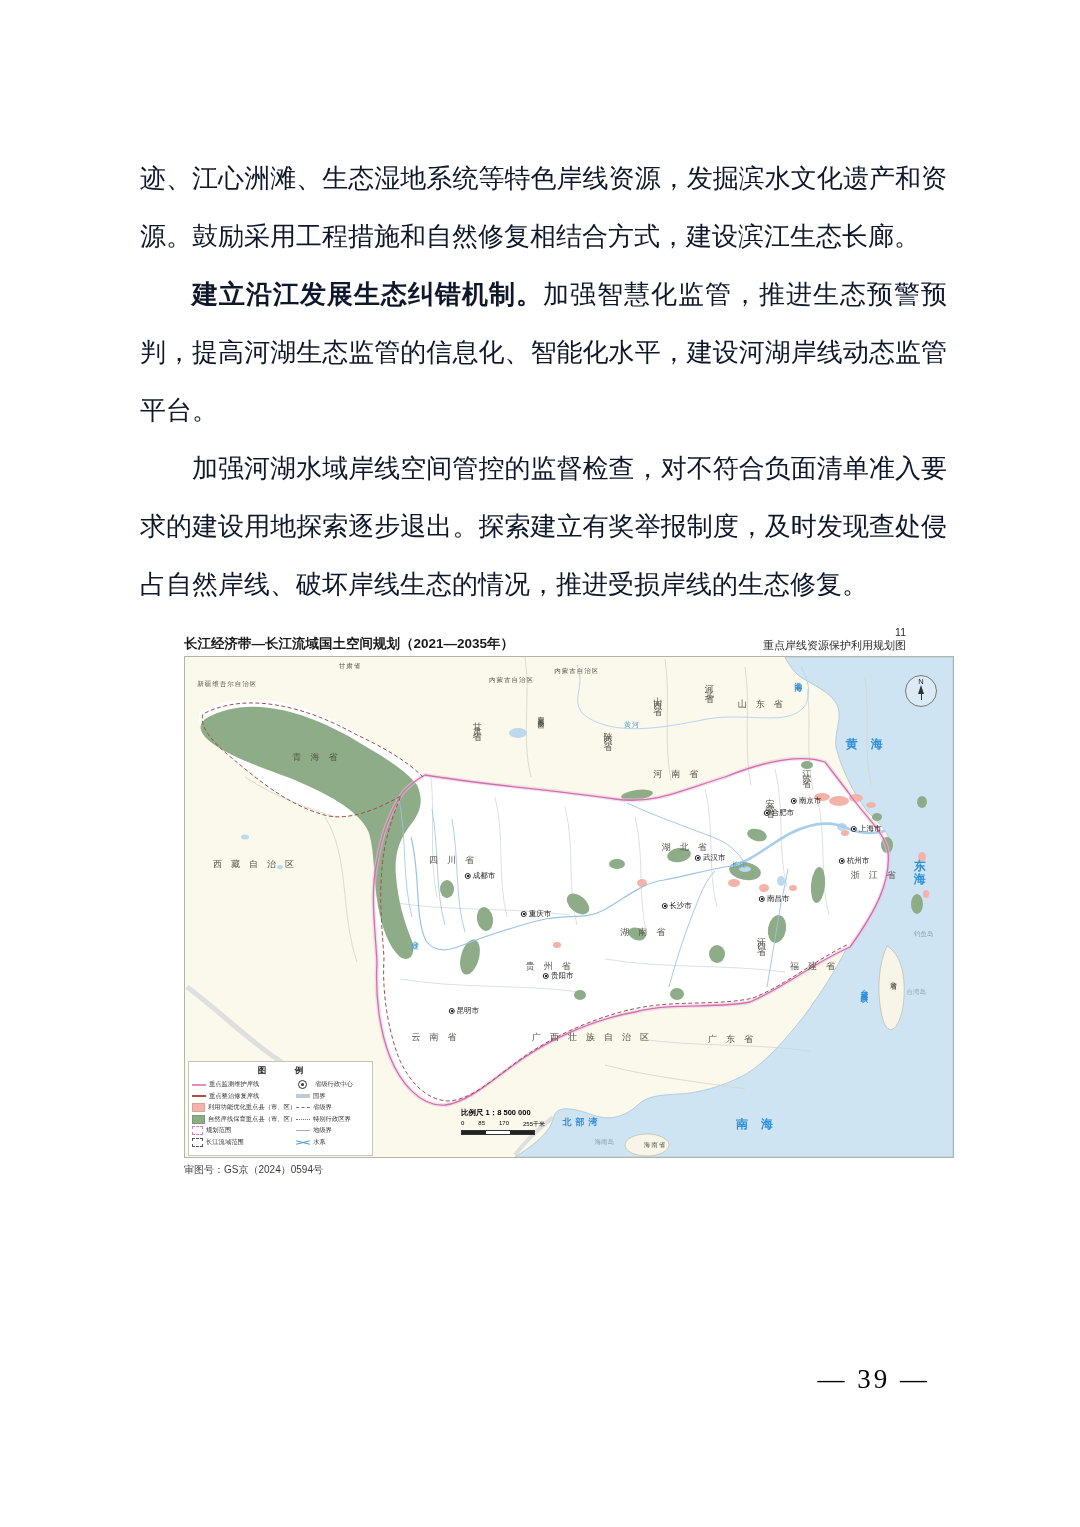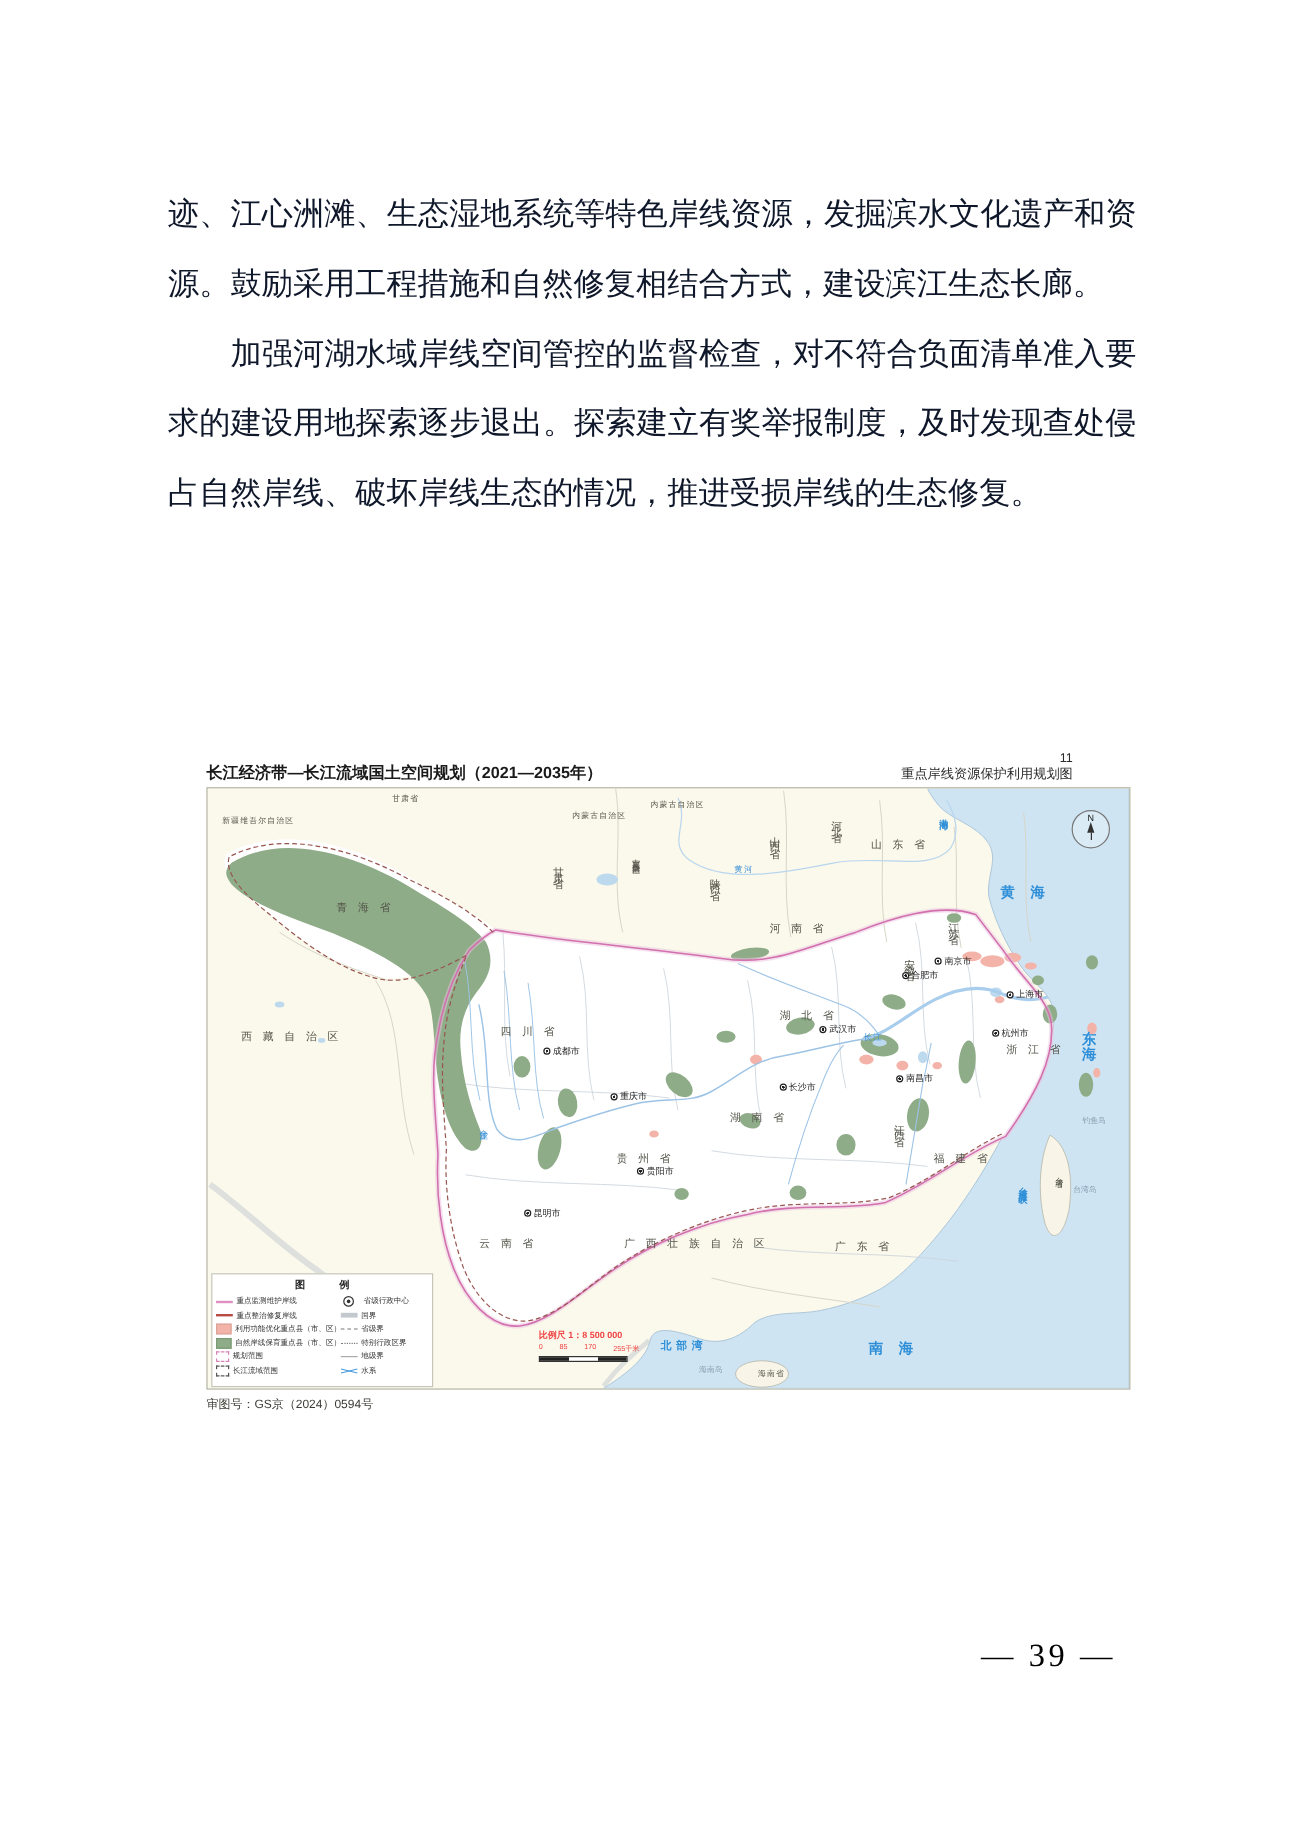--- a/index.html
+++ b/index.html
@@ -7,21 +7,21 @@
        font-family:"Liberation Serif",serif;color:#111;overflow:hidden;}
 
   
   .text-block{position:absolute;left:140px;top:150px;width:807px;
               font-size:26px;line-height:58px;text-align:justify;color:#0f172a;}
   .text-block p{margin:0;}
   .text-block p.indent{text-indent:2em;}
   .lead-bold{font-weight:bold;}
 
   
-  .map-section{position:absolute;left:172px;top:626px;width:722px;}
+  .map-section{position:absolute;left:184px;top:626px;width:722px;}
   .map-header{display:flex;justify-content:space-between;align-items:flex-end;margin-bottom:3px;}
   .map-title{font-family:"Liberation Sans",sans-serif;font-weight:bold;font-size:13.5px;color:#1a1a1a;}
   .fig-right{text-align:right;font-family:"Liberation Sans",sans-serif;color:#2a2a2a;line-height:1.25;}
   .fig-num{font-size:10.5px;}
   .fig-title{font-size:11px;}
   .map-frame{position:relative;width:768px;height:500px;border:1px solid #b3b3a6;
              background:#fbf8ec;overflow:hidden;}
   .map-frame svg{position:absolute;inset:0;width:100%;height:100%;}
   .cert{font-family:"Liberation Sans",sans-serif;font-size:10px;color:#3c3c36;margin-top:5px;}
 
@@ -63,21 +63,21 @@
   .sw.band{height:4px;background:#c3c9cf;}
   .sw.dashdot{height:0;border-top:1px dashed #777;}
   .sw.dashdotdot{height:0;border-top:1px dotted #777;}
   .sw.thinline{height:0;border-top:1px solid #aaa;}
   .sw.river{height:8px;position:relative;}
   .sw.river::before,.sw.river::after{content:"";position:absolute;left:0;top:4px;width:14px;height:1px;background:#4a9ade;}
   .sw.river::before{transform:rotate(14deg);}
   .sw.river::after{transform:rotate(-14deg);}
 
   
-  .scalebar{position:absolute;left:276px;top:451px;z-index:4;font-family:"Liberation Sans",sans-serif;color:#ef4444;}
+  .scalebar{position:absolute;left:276px;top:451px;z-index:4;font-family:"Liberation Sans",sans-serif;color:#000000;}
   .sb-title{font-size:7.5px;font-weight:bold;margin-bottom:2px;}
   .sb-ticks{display:flex;justify-content:space-between;width:84px;font-size:6px;margin-bottom:1px;}
   .sb-bar{width:72px;height:3px;border:0.5px solid #333;
           background:linear-gradient(90deg,#222 0 33.3%,#fff 33.3% 66.6%,#222 66.6% 100%);}
 
   
   .north{position:absolute;right:16px;top:18px;width:32px;height:32px;border:1px solid #777;
          border-radius:50%;z-index:4;display:flex;flex-direction:column;align-items:center;
          justify-content:flex-start;padding-top:2px;box-sizing:border-box;background:rgba(255,255,255,0.25);}
   .north .n-label{font-family:"Liberation Sans",sans-serif;font-size:7.5px;color:#222;line-height:1;}
@@ -86,20 +86,21 @@
   .north .needle-tail{width:1px;height:6px;background:#333;}
 
   
   .page-number{position:absolute;top:1364px;right:150px;font-size:27px;color:#000000;letter-spacing:3px;}
 </style>
 </head>
 <body>
 
 <div class="text-block">
   <p>迹、江心洲滩、生态湿地系统等特色岸线资源，发掘滨水文化遗产和资源。鼓励采用工程措施和自然修复相结合方式，建设滨江生态长廊。</p>
+  <p class="indent"><span class="lead-bold">建立沿江发展生态纠错机制。</span><span>加强智慧化监管，推进生态预警预判，提高河湖生态监管的信息化、智能化水平，建设河湖岸线动态监管平台。</span></p>
   <p class="indent">加强河湖水域岸线空间管控的监督检查，对不符合负面清单准入要求的建设用地探索逐步退出。探索建立有奖举报制度，及时发现查处侵占自然岸线、破坏岸线生态的情况，推进受损岸线的生态修复。</p>
 </div>
 
 <div class="map-section">
   <div class="map-header">
     <div class="map-title">长江经济带—长江流域国土空间规划（2021—2035年）</div>
     <div class="fig-right">
       <div class="fig-num">11</div>
       <div class="fig-title">重点岸线资源保护利用规划图</div>
     </div>

